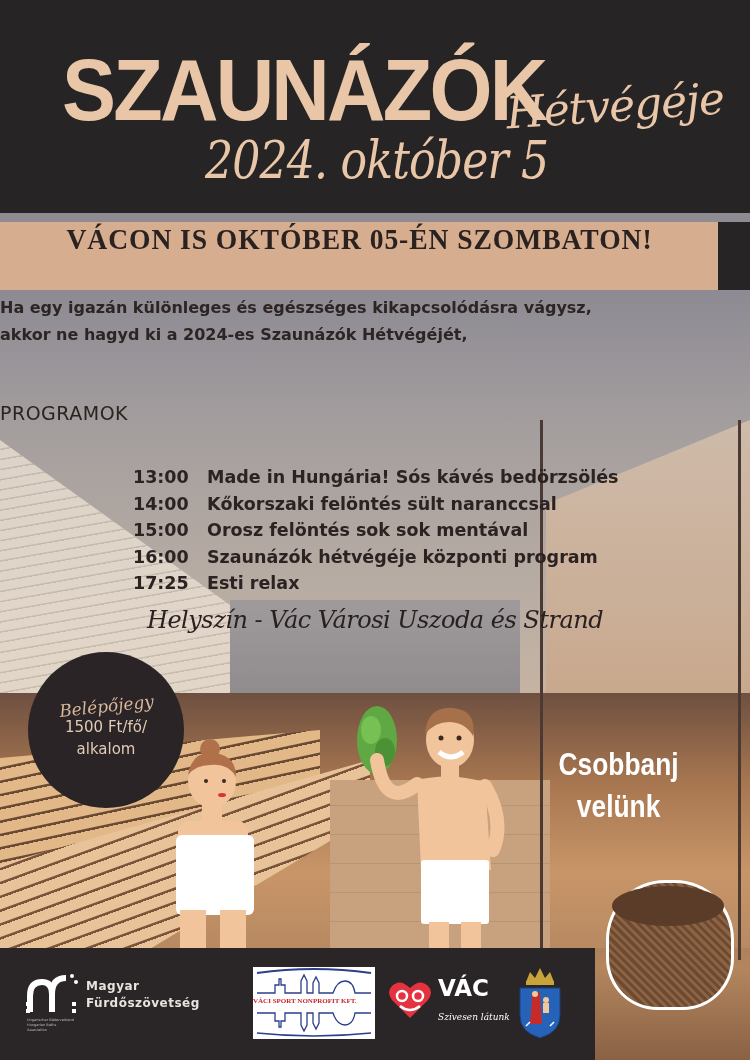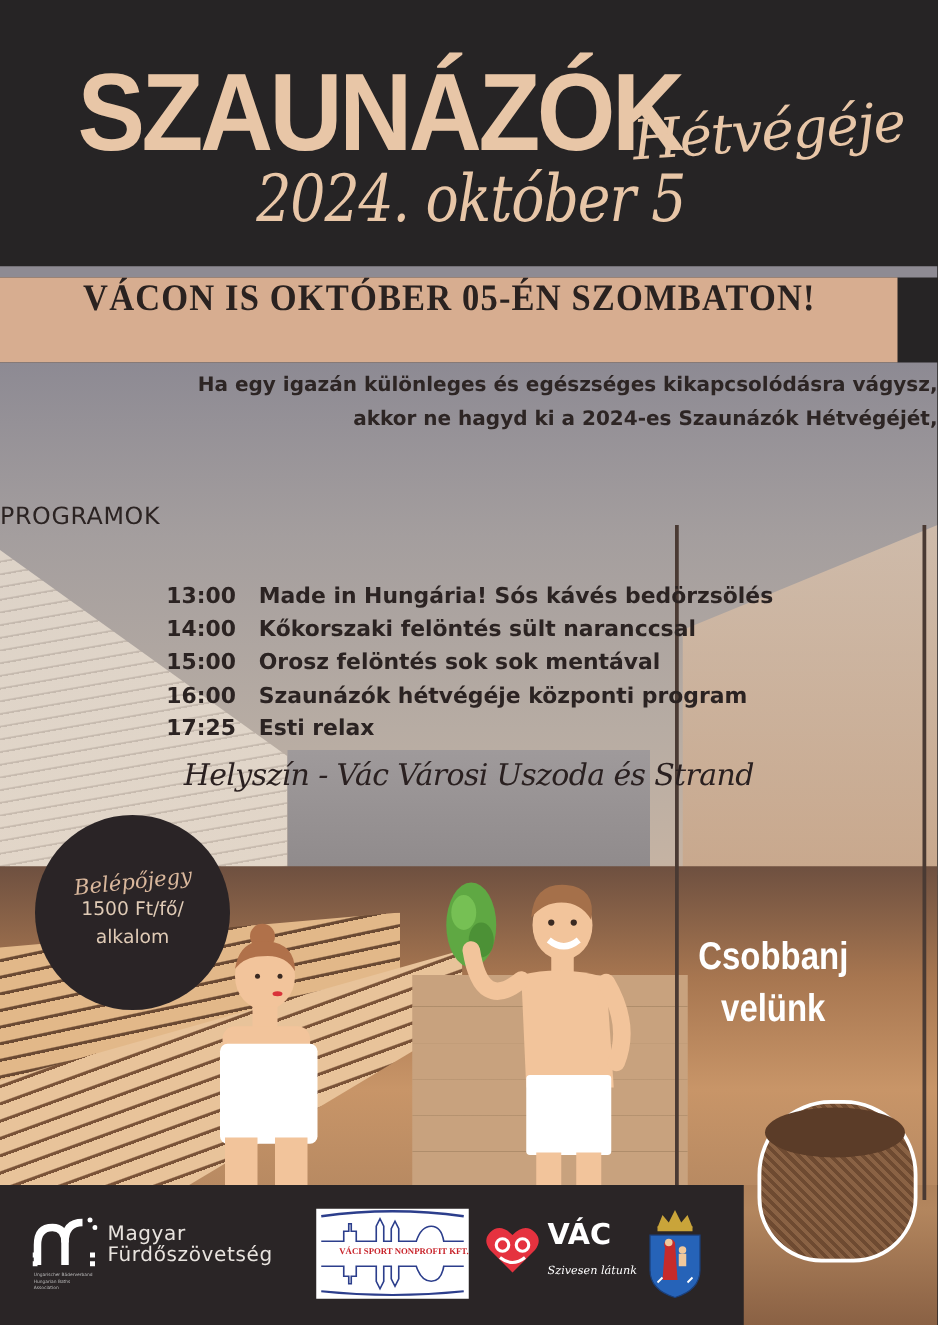--- a/index.html
+++ b/index.html
@@ -17,37 +17,37 @@
   .wall-right { position:absolute; left:510px; top:420px; width:240px; height:280px; background:linear-gradient(180deg,#d9c2ad,#c9a587); clip-path:polygon(15% 30%, 100% 0, 100% 100%, 15% 100%); opacity:.8; }
   .tile-center { position:absolute; left:230px; top:600px; width:290px; height:100px; background:linear-gradient(180deg,#9f9a9b,#8f8a8b); }
   .sauna-band { position:absolute; left:0; top:693px; width:750px; height:255px; background:linear-gradient(180deg,#6e5040 0%, #a77650 35%, #c89568 70%, #b88a62 100%); }
   .bench1 { position:absolute; left:0; top:730px; width:320px; height:140px; background:repeating-linear-gradient(168deg, #e2b889 0px, #e2b889 10px, #6b4a33 11px, #6b4a33 13px); clip-path:polygon(0 20%, 100% 0, 100% 40%, 0 100%); }
   .bench2 { position:absolute; left:0; top:760px; width:370px; height:190px; background:repeating-linear-gradient(160deg, #e8c39a 0px, #e8c39a 10px, #7a5338 11px, #7a5338 13px); clip-path:polygon(0 55%, 100% 0, 100% 30%, 40% 100%, 0 100%); }
   .floor { position:absolute; left:330px; top:780px; width:220px; height:170px; background:repeating-linear-gradient(0deg,#c8a27e 0px,#c8a27e 28px,#a98866 29px), #c8a27e; }
   .door-line { position:absolute; top:420px; width:3px; height:540px; background:#4a3a33; }
   .ticket { position:absolute; left:28px; top:652px; width:156px; height:156px; border-radius:50%; background:#2a2426; display:flex; flex-direction:column; align-items:center; justify-content:center; }
   .ticket .t-script { font-family:"DejaVu Serif", serif; font-style:italic; font-size:17px; color:#d9b79c; transform:rotate(-6deg); margin-top:-4px; }
   .ticket .t-line { font-family:"DejaVu Sans", sans-serif; font-size:15px; color:#e0cbb6; line-height:22px; }
-  .intro { position:absolute; left:0; top:295px; width:750px; text-align:right; font-family:"DejaVu Sans", sans-serif; font-weight:bold; font-size:16px; line-height:26.5px; color:#2d2524; }
+  .intro { position:absolute; left:0; top:295px; width:750px; text-align:left; font-family:"DejaVu Sans", sans-serif; font-weight:bold; font-size:16px; line-height:26.5px; color:#2d2524; }
   .programs-title { position:absolute; left:0; top:402px; width:750px; text-align:left; font-family:"DejaVu Sans", sans-serif; font-weight:normal; font-size:19px; color:#2b2322; letter-spacing:.5px; }
   .programs { position:absolute; left:133px; top:464px; }
   .prog-row { display:flex; height:26.5px; align-items:center; font-family:"DejaVu Sans", sans-serif; font-weight:bold; font-size:17.5px; color:#2b2322; }
   .prog-row .time { width:74px; }
   .location { position:absolute; left:0; top:606px; width:750px; text-align:center; font-family:"DejaVu Serif", serif; font-style:italic; font-size:24px; color:#2a2020; letter-spacing:-.5px; }
   .splash { position:absolute; left:548px; top:744px; text-align:center; font-family:"Liberation Sans", sans-serif; font-weight:bold; font-size:31px; line-height:42px; color:#ffffff; transform:scaleX(0.85); transform-origin:center top; }
   .woman, .man { position:absolute; }
   .basket { position:absolute; left:606px; top:880px; width:128px; height:130px; border:3px solid #fff; border-radius:46% 46% 40% 40%; background:repeating-linear-gradient(45deg,#6e4a31 0 3px,#8a6244 3px 6px); box-sizing:border-box; }
   .basket-top { position:absolute; left:612px; top:886px; width:112px; height:40px; border-radius:50%; background:#5b3c28; }
   .footer { position:absolute; left:0; top:948px; width:595px; height:112px; background:#2a2526; }
   .mfsz { position:absolute; left:26px; top:972px; display:flex; align-items:flex-start; }
   .mfsz-logo { width:52px; height:44px; position:relative; }
-  .mfsz-text { margin-left:8px; font-family:"DejaVu Sans", sans-serif; font-size:16px; color:#e8e3de; line-height:17px; margin-top:6px; letter-spacing:.5px; }
+  .mfsz-text { margin-left:8px; font-family:"DejaVu Sans", sans-serif; font-size:12px; color:#e8e3de; line-height:17px; margin-top:6px; letter-spacing:.5px;font-weight:bold; }
   .mfsz-sub { position:absolute; left:27px; top:1018px; font-family:"DejaVu Sans", sans-serif; font-size:3.5px; color:#bbb; line-height:5px; width:50px; }
   .vsn { position:absolute; left:253px; top:967px; width:122px; height:72px; background:#ffffff; }
-  .vsn-text { position:absolute; left:0; top:30px; width:122px; text-align:right; font-family:"Liberation Serif", serif; font-weight:bold; font-size:7px; color:#c8242b; }
+  .vsn-text { position:absolute; left:0; top:30px; width:122px; text-align:left; font-family:"Liberation Serif", serif; font-weight:bold; font-size:7px; color:#c8242b; }
   .vac { position:absolute; left:388px; top:977px; display:flex; align-items:center; }
   .vac-name { font-family:"DejaVu Sans", sans-serif; font-weight:bold; font-size:23px; color:#ffffff; line-height:1; }
   .vac-tag { font-family:"DejaVu Serif", serif; font-style:italic; font-size:9px; color:#fff; margin-top:12px; }
   .crest { position:absolute; left:516px; top:964px; width:48px; height:75px; }
 </style>
 </head>
 <body>
 
 <div class="header">
   <div class="title-big">SZAUNÁZÓK</div>

